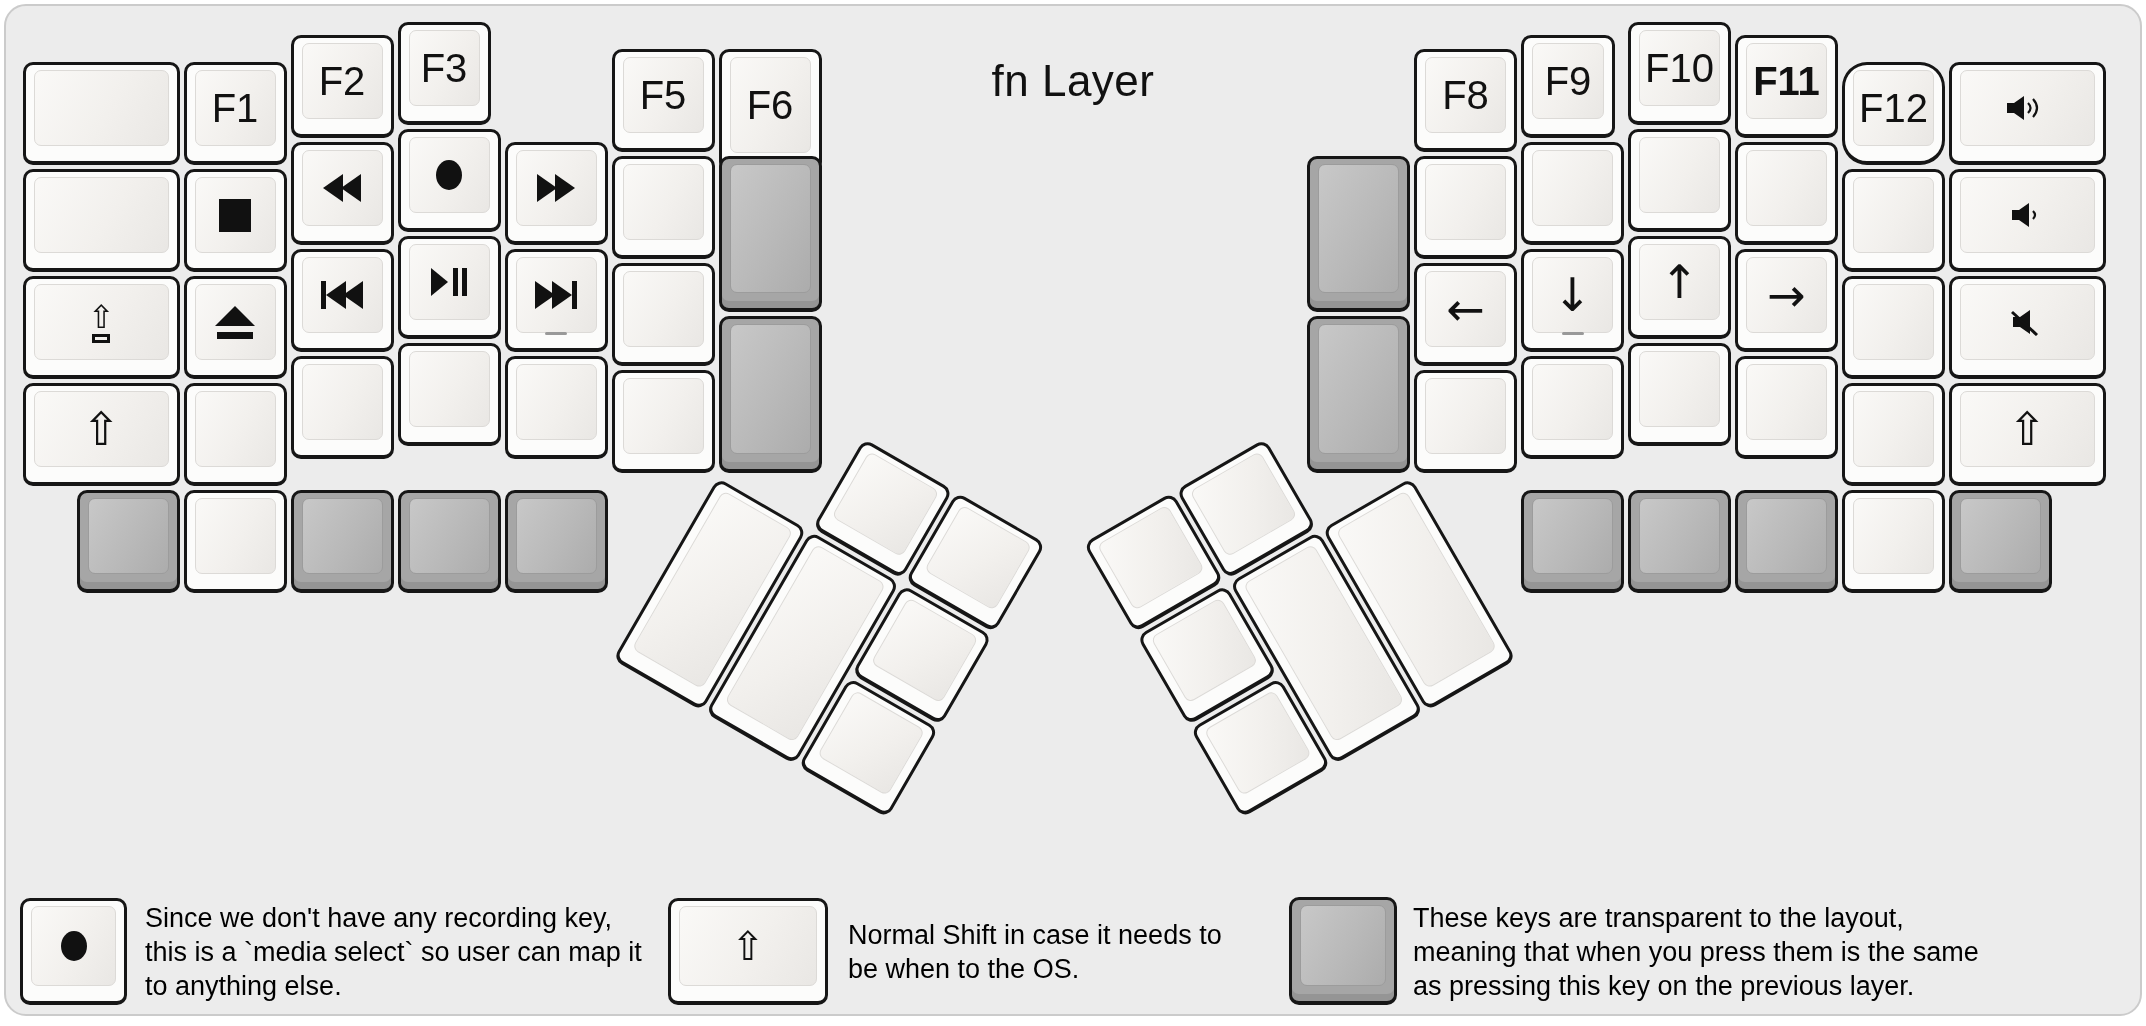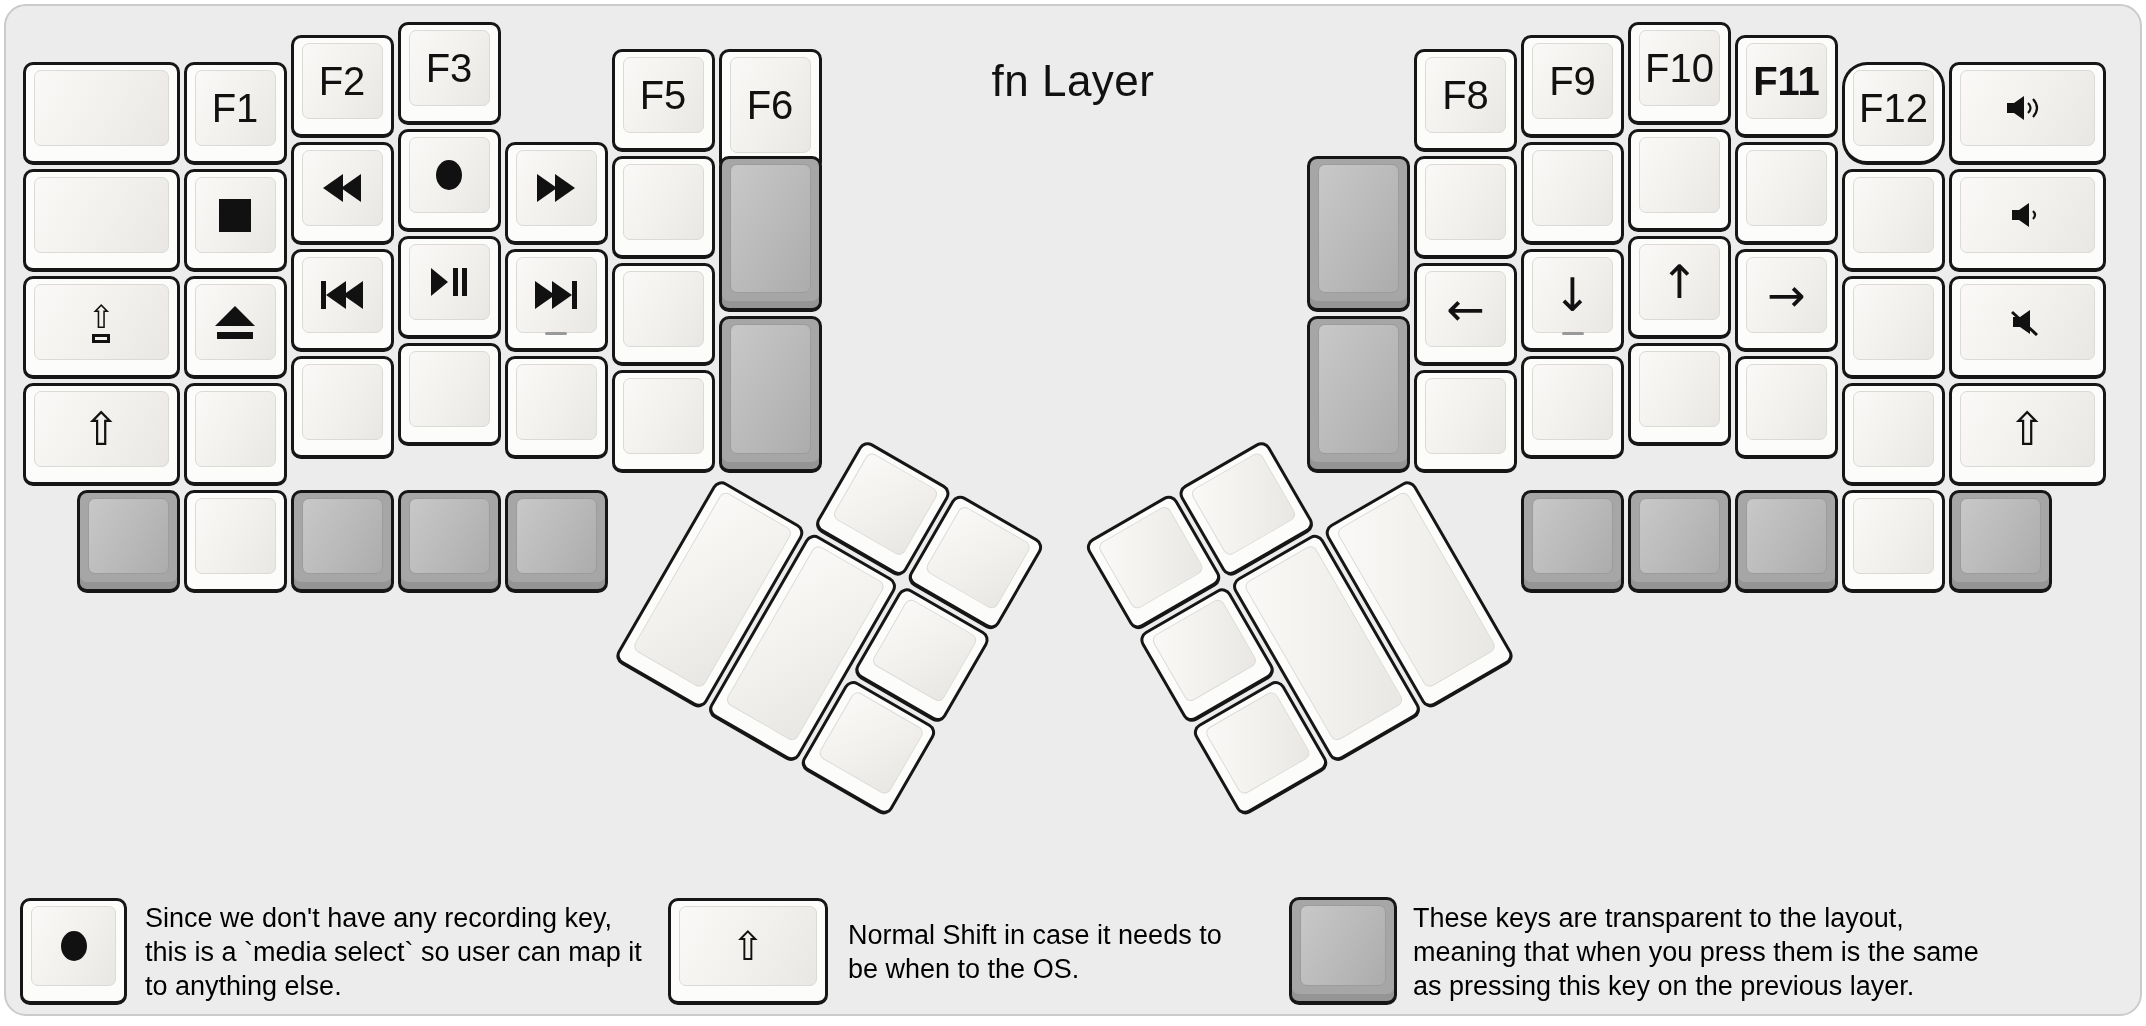--- a/index.html
+++ b/index.html
@@ -138,21 +138,21 @@
             <rect x="0" y="0" width="5" height="28"></rect>
             <path d="M25 0 V28 L5 14 Z"></path>
             <path d="M42 0 V28 L22 14 Z"></path>
           </svg>
         </span>
       </div>
     </div>
     <div class="key" style="left: 290.5px; top: 356.375px; width: 103px; height: 103px;">
       <div class="cap"></div>
     </div>
-    <div class="key" style="left: 397.5px; top: 22px; width: 103px; height: 103px;">
+    <div class="key" style="left: 397.5px; top: 22px; width: 93px; height: 103px;">
       <div class="cap">
         <span class="klabel">F3</span>
       </div>
     </div>
     <div class="key" style="left: 397.5px; top: 129px; width: 103px; height: 103px;">
       <div class="cap">
         <span class="icon-svg">
           <svg width="28" height="32" viewBox="0 0 28 32" xmlns="http://www.w3.org/2000/svg">
             <ellipse cx="14" cy="16" rx="13" ry="15"></ellipse>
           </svg>
@@ -252,21 +252,21 @@
       <div class="cap"></div>
     </div>
     <div class="key" style="left: 1414px; top: 262.75px; width: 103px; height: 103px;">
       <div class="cap">
         <span class="glyph" style="font-size: 46px;">←</span>
       </div>
     </div>
     <div class="key" style="left: 1414px; top: 369.75px; width: 103px; height: 103px;">
       <div class="cap"></div>
     </div>
-    <div class="key" style="left: 1521px; top: 35.375px; width: 103px; height: 103px;">
+    <div class="key" style="left: 1521px; top: 35.375px; width: 94px; height: 103px;">
       <div class="cap">
         <span class="klabel">F9</span>
       </div>
     </div>
     <div class="key" style="left: 1521px; top: 142.375px; width: 103px; height: 103px;">
       <div class="cap"></div>
     </div>
     <div class="key homing" style="left: 1521px; top: 249.375px; width: 103px; height: 103px;">
       <div class="cap">
         <span class="glyph" style="font-size: 46px;">↓</span>

